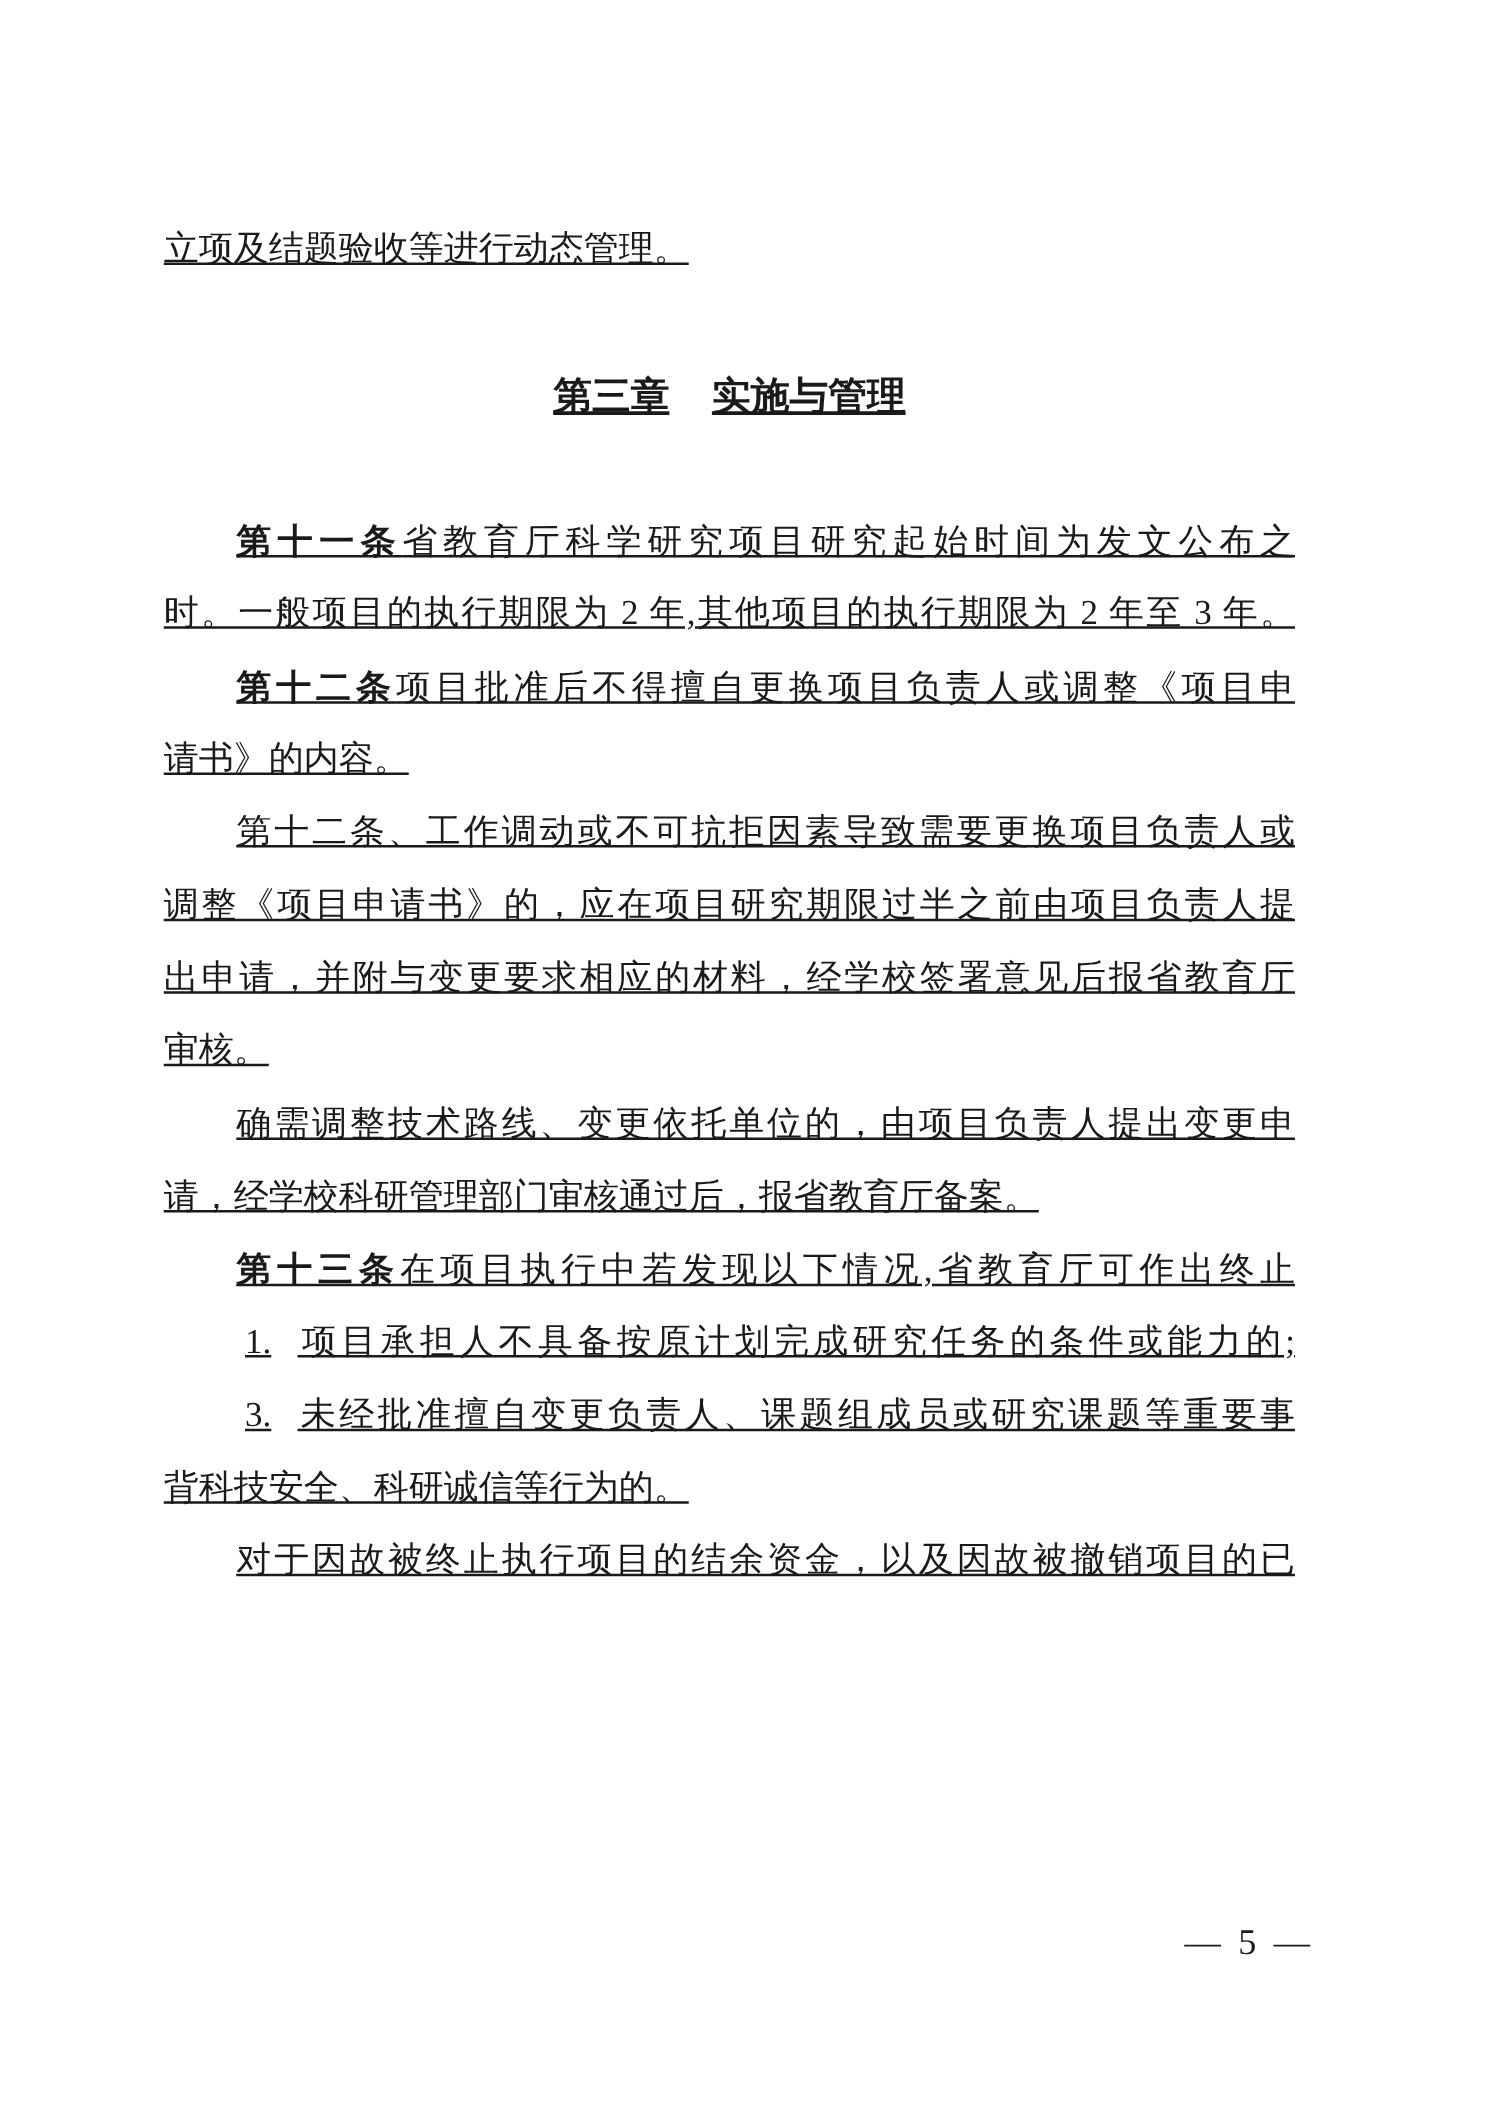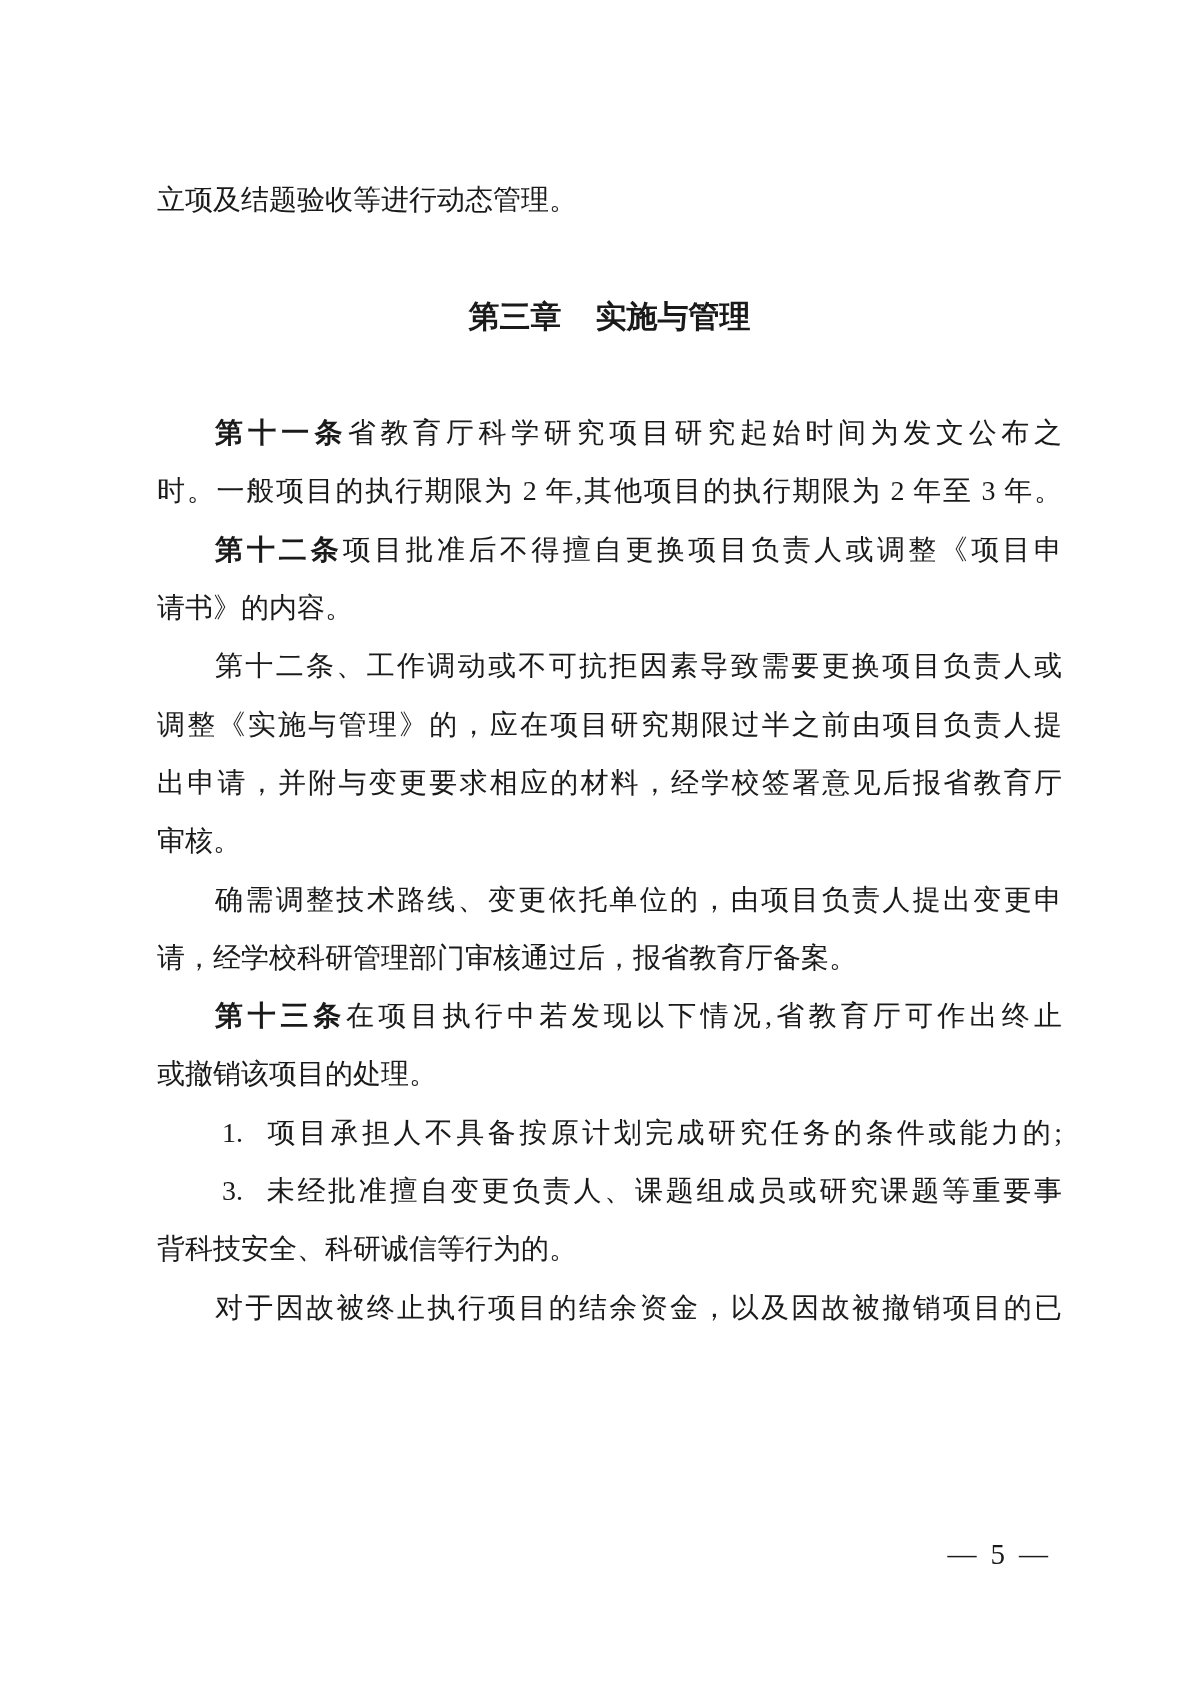--- a/index.html
+++ b/index.html
@@ -13,22 +13,23 @@
   }
   .page {
     position: relative;
     width: 1191px;
     height: 1684px;
     background: #ffffff;
   }
   .doc-body {
     position: absolute;
     top: 171px;
-    left: 157px;
+    left: 131px;
     width: 905px;
+    text-decoration: underline;
   }
   .line {
     height: 58.3px;
     line-height: 58.3px;
     font-size: 28px;
     white-space: nowrap;
     overflow: visible;
   }
   .line.full {
     white-space: normal;
@@ -76,27 +77,26 @@
   <div class="doc-body">
       <div class="line plain">立项及结题验收等进行动态管理。</div>
       <div class="line spacer"></div>
       <div class="line chapter"><span class="part1">第三章</span><span class="part2">实施与管理</span></div>
       <div class="line spacer"></div>
       <div class="line article full"><span class="label">第十一条</span><span class="text">省教育厅科学研究项目研究起始时间为发文公布之</span></div>
       <div class="line plain full">时。一般项目的执行期限为 2 年,其他项目的执行期限为 2 年至 3 年。</div>
       <div class="line article full"><span class="label">第十二条</span><span class="text">项目批准后不得擅自更换项目负责人或调整《项目申</span></div>
       <div class="line plain">请书》的内容。</div>
       <div class="line indent full">第十二条、工作调动或不可抗拒因素导致需要更换项目负责人或</div>
-      <div class="line plain full">调整《实施与管理》的，应在项目研究期限过半之前由项目负责人提</div>
+      <div class="line plain full">调整《项目申请书》的，应在项目研究期限过半之前由项目负责人提</div>
       <div class="line plain full">出申请，并附与变更要求相应的材料，经学校签署意见后报省教育厅</div>
       <div class="line plain">审核。</div>
       <div class="line indent full">确需调整技术路线、变更依托单位的，由项目负责人提出变更申</div>
       <div class="line plain">请，经学校科研管理部门审核通过后，报省教育厅备案。</div>
       <div class="line article full"><span class="label">第十三条</span><span class="text">在项目执行中若发现以下情况,省教育厅可作出终止</span></div>
-      <div class="line plain">或撤销该项目的处理。</div>
       <div class="line numbered full"><span class="num">1.</span><span class="text">项目承担人不具备按原计划完成研究任务的条件或能力的;</span></div>
       <div class="line numbered full"><span class="num">3.</span><span class="text">未经批准擅自变更负责人、课题组成员或研究课题等重要事</span></div>
       <div class="line plain">背科技安全、科研诚信等行为的。</div>
       <div class="line indent full">对于因故被终止执行项目的结余资金，以及因故被撤销项目的已</div>
     </div>
 
   <div class="page-footer">
     <span class="dash">—</span><span class="pagenum">5</span><span class="dash">—</span>
   </div>
 

